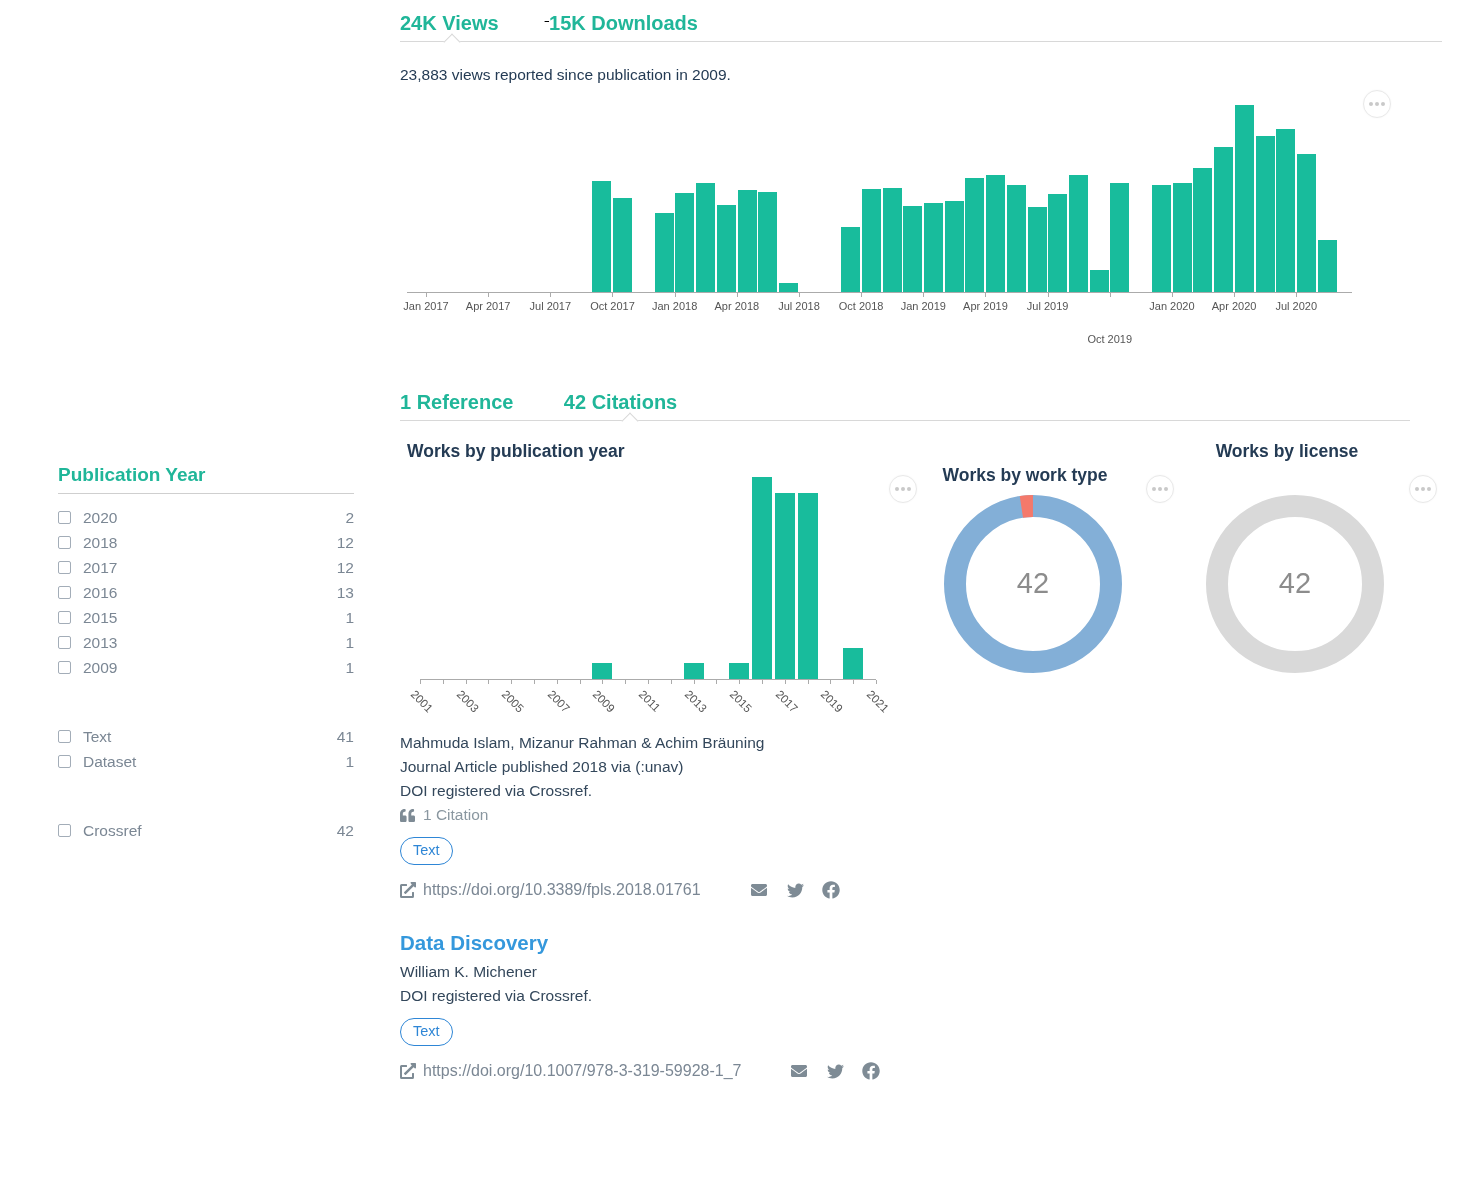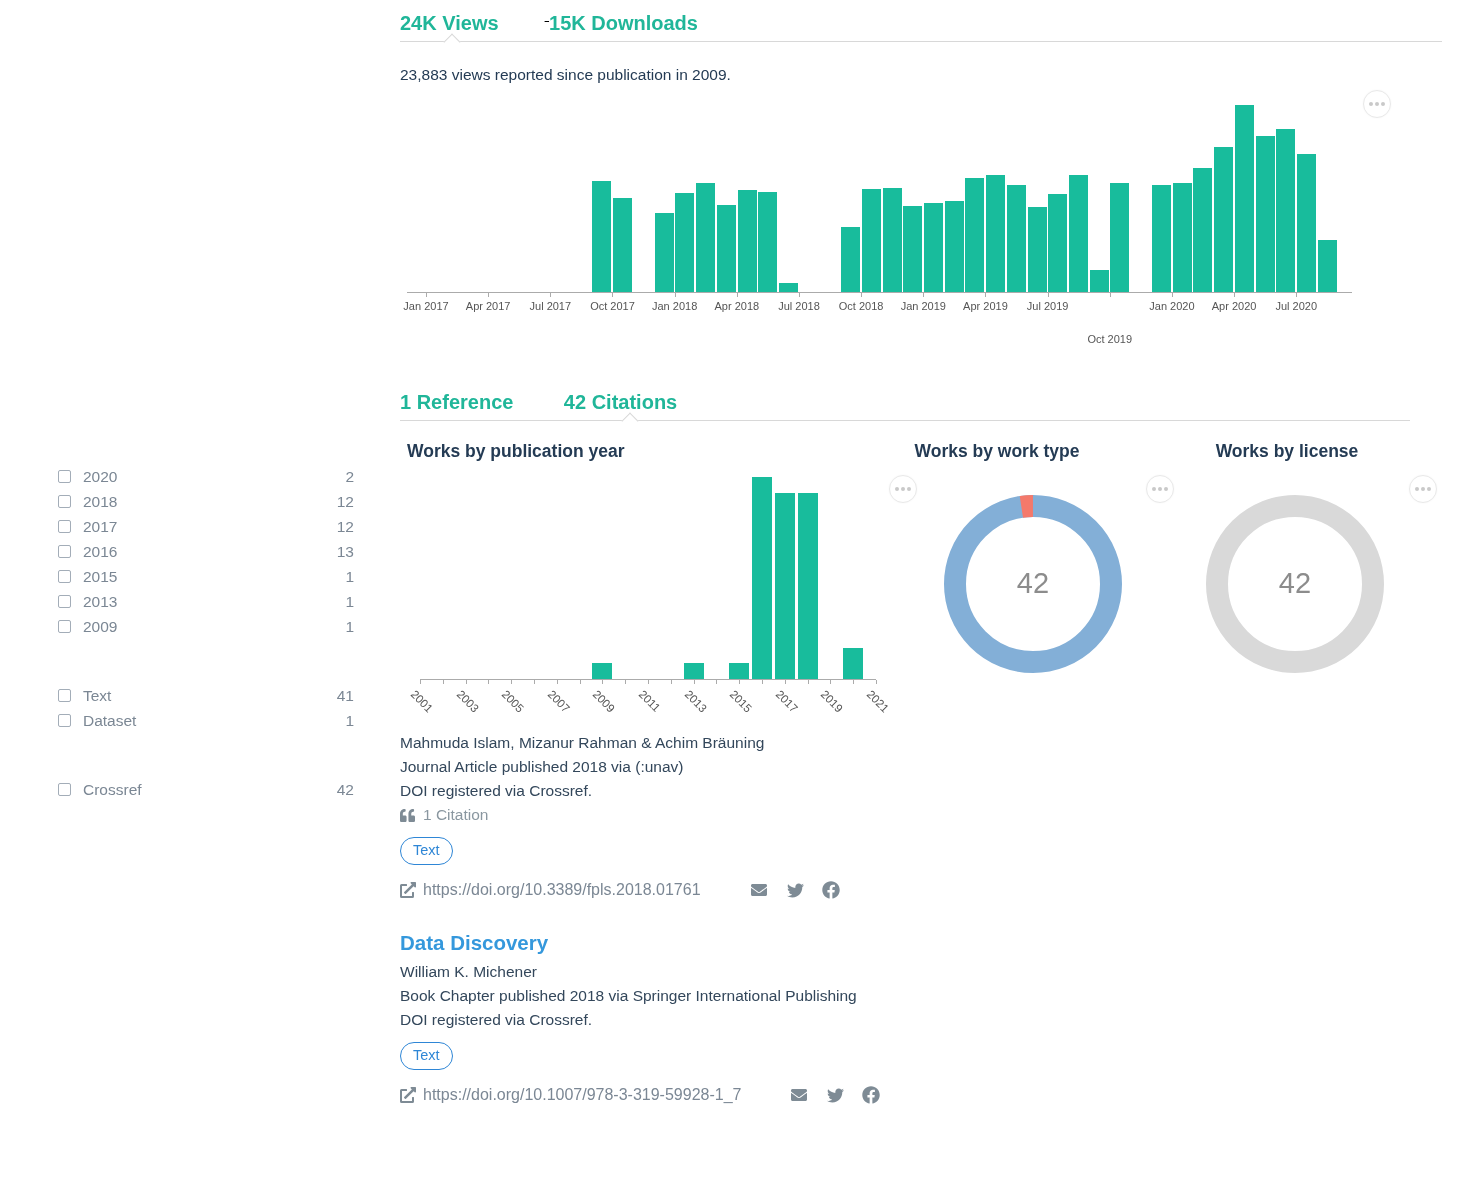--- a/index.html
+++ b/index.html
@@ -196,21 +196,21 @@
     <div class="ytick" style="left: 433.2px;"></div>
     <div class="ytick" style="left: 456px;"></div>
     <div class="ylab" style="left: 453px;">2021</div>
   </div>
 <div class="more-btn" style="left:889px; top:475px;">
   <span class="dot"></span>
     <span class="dot"></span>
     <span class="dot"></span>
 </div>
 
-<div class="panel-title" style="left:907px; width:180px; text-align:center;">Works by work type</div>
+<div class="panel-title" style="left:935px; width:180px; text-align:center;margin-top:24px;">Works by work type</div>
 <div class="donut-wrap" style="left:943px; top:494px;">
   <svg id="donut-worktype" width="180" height="180" viewBox="0 0 180 180">
       <circle cx="90" cy="90" r="78" fill="none" stroke="#83afd7" stroke-width="22"></circle>
       <circle cx="90" cy="90" r="78" fill="none" stroke="#f4796b" stroke-width="22" stroke-dasharray="11.668772713333516 478.4196812466742" transform="rotate(-98.57142857142857 90 90)"></circle>
     </svg>
   <div class="donut-center">42</div>
 </div>
 <div class="more-btn" style="left:1146px; top:475px;">
   <span class="dot"></span>
     <span class="dot"></span>
@@ -225,20 +225,21 @@
   <div class="donut-center">42</div>
 </div>
 <div class="more-btn" style="left:1409px; top:475px;">
   <span class="dot"></span>
     <span class="dot"></span>
     <span class="dot"></span>
 </div>
 
 <div id="sidebar">
   <div class="facet">
+    <div class="facet-title">Publication Year</div>
     <div class="facet-row">
       <span class="cb"></span>
       <span>2020</span>
       <span class="facet-count">2</span>
     </div>
     <div class="facet-row">
       <span class="cb"></span>
       <span>2018</span>
       <span class="facet-count">12</span>
     </div>
@@ -319,21 +320,20 @@
         <svg width="18" height="18" viewBox="0 0 512 512">
             <path class="icon-gray" d="M504 256C504 119 393 8 256 8S8 119 8 256c0 123.78 90.69 226.38 209.25 245V327.69h-63V256h63v-54.64c0-62.15 37-96.48 93.67-96.48 27.14 0 55.52 4.84 55.52 4.84v61h-31.28c-30.8 0-40.41 19.12-40.41 38.73V256h68.78l-11 71.69h-57.78V501C413.31 482.38 504 379.78 504 256z"></path>
           </svg>
       </span>
     </div>
   </div>
 
   <div class="work">
     <div class="work-title">Data Discovery</div>
     <div class="work-line">William K. Michener</div>
-    <div class="work-line">Book Chapter published 2018 via Springer International Publishing</div>
     <div class="work-line">DOI registered via Crossref.</div>
     <div class="badge-row"><span class="badge">Text</span></div>
     <div class="doi-row">
       <svg width="16" height="16" viewBox="0 0 512 512">
           <path class="icon-gray" d="M432,320H400a16,16,0,0,0-16,16V448H64V128H208a16,16,0,0,0,16-16V80a16,16,0,0,0-16-16H48A48,48,0,0,0,0,112V464a48,48,0,0,0,48,48H400a48,48,0,0,0,48-48V336A16,16,0,0,0,432,320ZM488,0h-128c-21.37,0-32.05,25.91-17,41l35.73,35.73L135,320.37a24,24,0,0,0,0,34L157.67,377a24,24,0,0,0,34,0L435.28,133.32,471,169c15,15,41,4.5,41-17V24A24,24,0,0,0,488,0Z"></path>
         </svg>
       <span class="doi-link">https://doi.org/10.1007/978-3-319-59928-1_7</span>
       <span class="share">
         <svg width="20" height="16" viewBox="0 0 512 512">
             <path class="icon-gray" d="M502.3 190.8c3.9-3.1 9.7-.2 9.7 4.7V400c0 26.5-21.5 48-48 48H48c-26.5 0-48-21.5-48-48V195.6c0-5 5.7-7.8 9.7-4.7 22.4 17.4 52.1 39.5 154.1 113.6 21.1 15.4 56.7 47.8 92.2 47.6 35.7.3 72-32.8 92.3-47.6 102-74.1 131.6-96.3 154-113.5zM256 320c23.2.4 56.6-29.2 73.4-41.4 132.7-96.3 142.8-104.7 173.4-128.7 5.8-4.5 9.2-11.5 9.2-18.9v-19c0-26.5-21.5-48-48-48H48C21.5 64 0 85.5 0 112v19c0 7.4 3.4 14.3 9.2 18.9 30.6 23.9 40.7 32.4 173.4 128.7 16.8 12.2 50.2 41.8 73.4 41.4z"></path>

